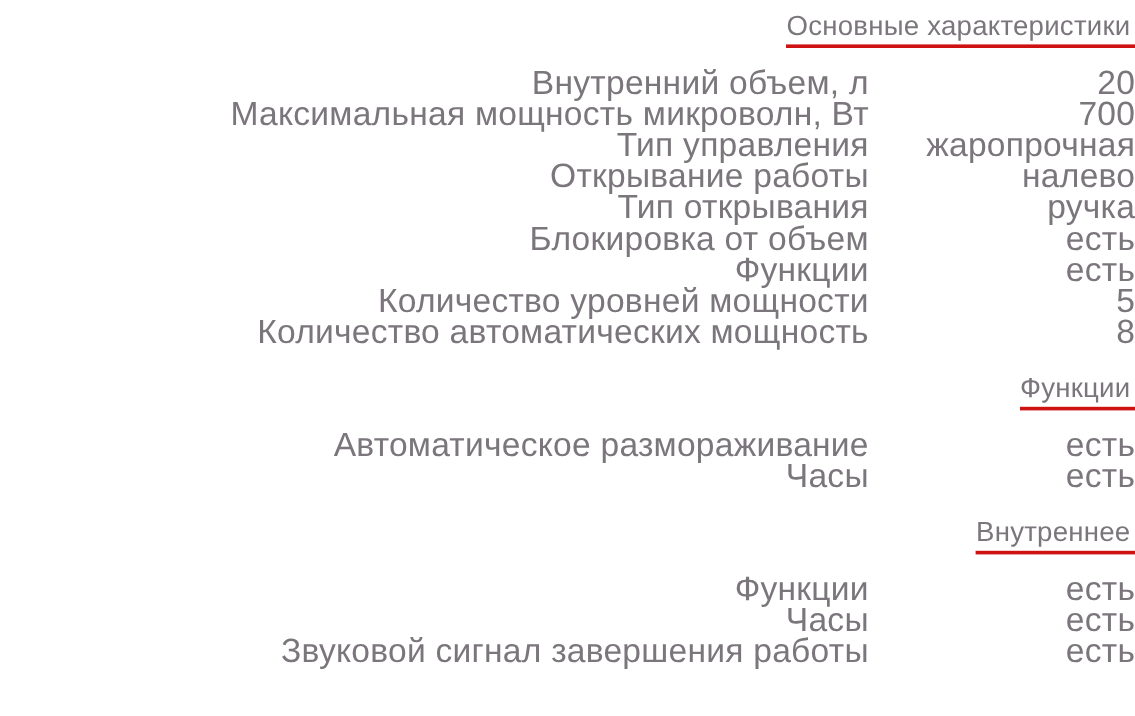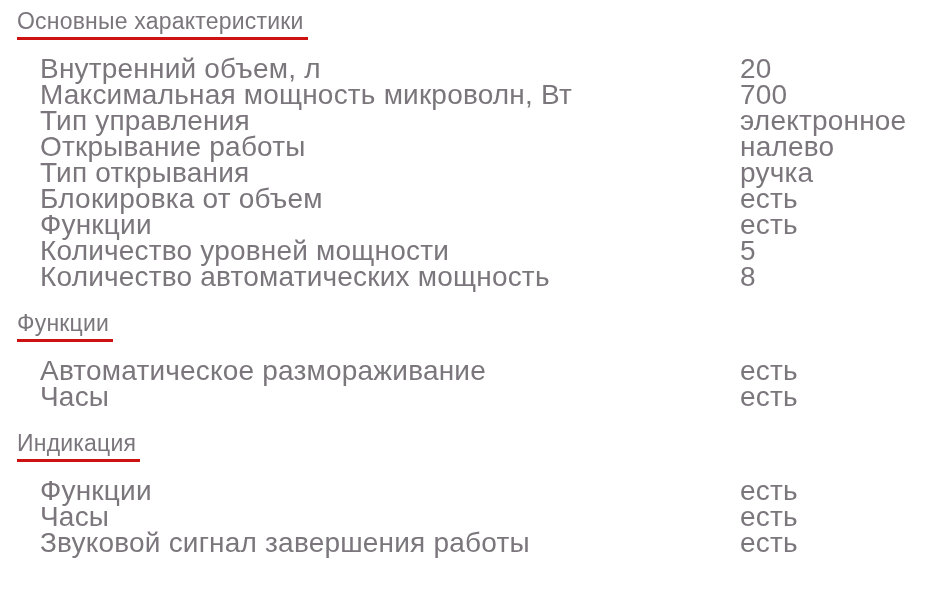--- a/index.html
+++ b/index.html
@@ -15,20 +15,21 @@
   }
   body{
     width:946px;
     height:597px;
     overflow:hidden;
     font-family:"Liberation Sans", sans-serif;
     color:var(--text);
   }
   main.specs{
     padding:9px 0 0 18px;
+    text-align:right;
   }
   section.spec-section{ margin:0; }
   .section-title{
     margin:21px 0 0 0;
     font-size:23px;
     font-weight:400;
     line-height:25px;
     letter-spacing:0.2px;
   }
   section.spec-section:first-child .section-title{ margin-top:0; }
@@ -63,21 +64,21 @@
     <div class="value">20</div>
   </div>
 
   <div class="row">
     <div class="label">Максимальная мощность микроволн, Вт</div>
     <div class="value">700</div>
   </div>
 
   <div class="row">
     <div class="label">Тип управления</div>
-    <div class="value">электронное</div>
+    <div class="value">жаропрочная</div>
   </div>
 
 
   <div class="row">
     <div class="label">Открывание работы</div>
     <div class="value">налево</div>
   </div>
 
   <div class="row">
     <div class="label">Тип открывания</div>
@@ -115,21 +116,21 @@
   </div>
 
   <div class="row">
     <div class="label">Часы</div>
     <div class="value">есть</div>
   </div>
 </div>
   </section>
 
   <section class="spec-section">
-    <h2 class="section-title"><span class="title-underline">Индикация</span></h2>
+    <h2 class="section-title"><span class="title-underline">Внутреннее</span></h2>
     <div class="rows">
   <div class="row">
     <div class="label">Функции</div>
     <div class="value">есть</div>
   </div>
 
   <div class="row">
     <div class="label">Часы</div>
     <div class="value">есть</div>
   </div>

